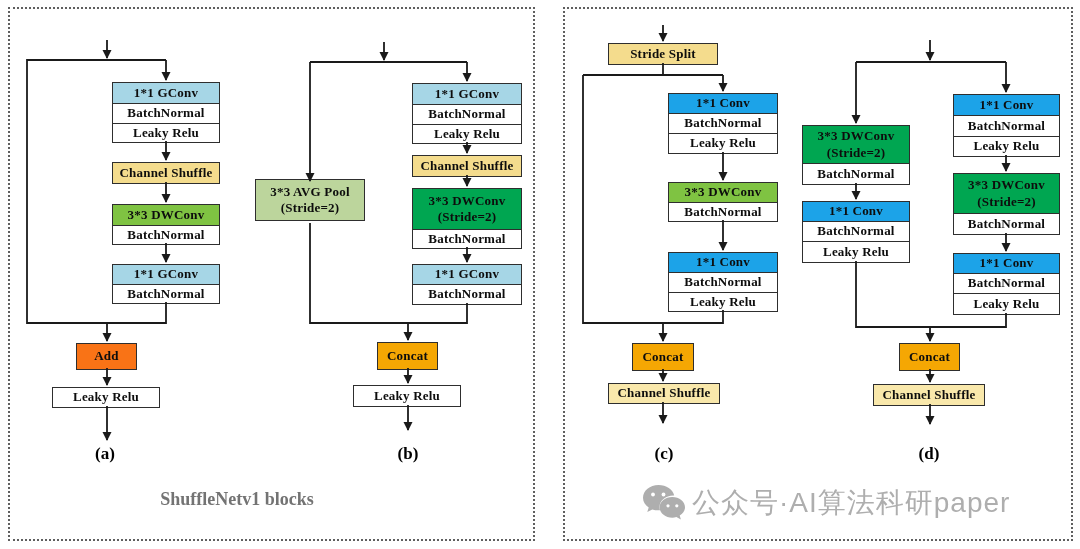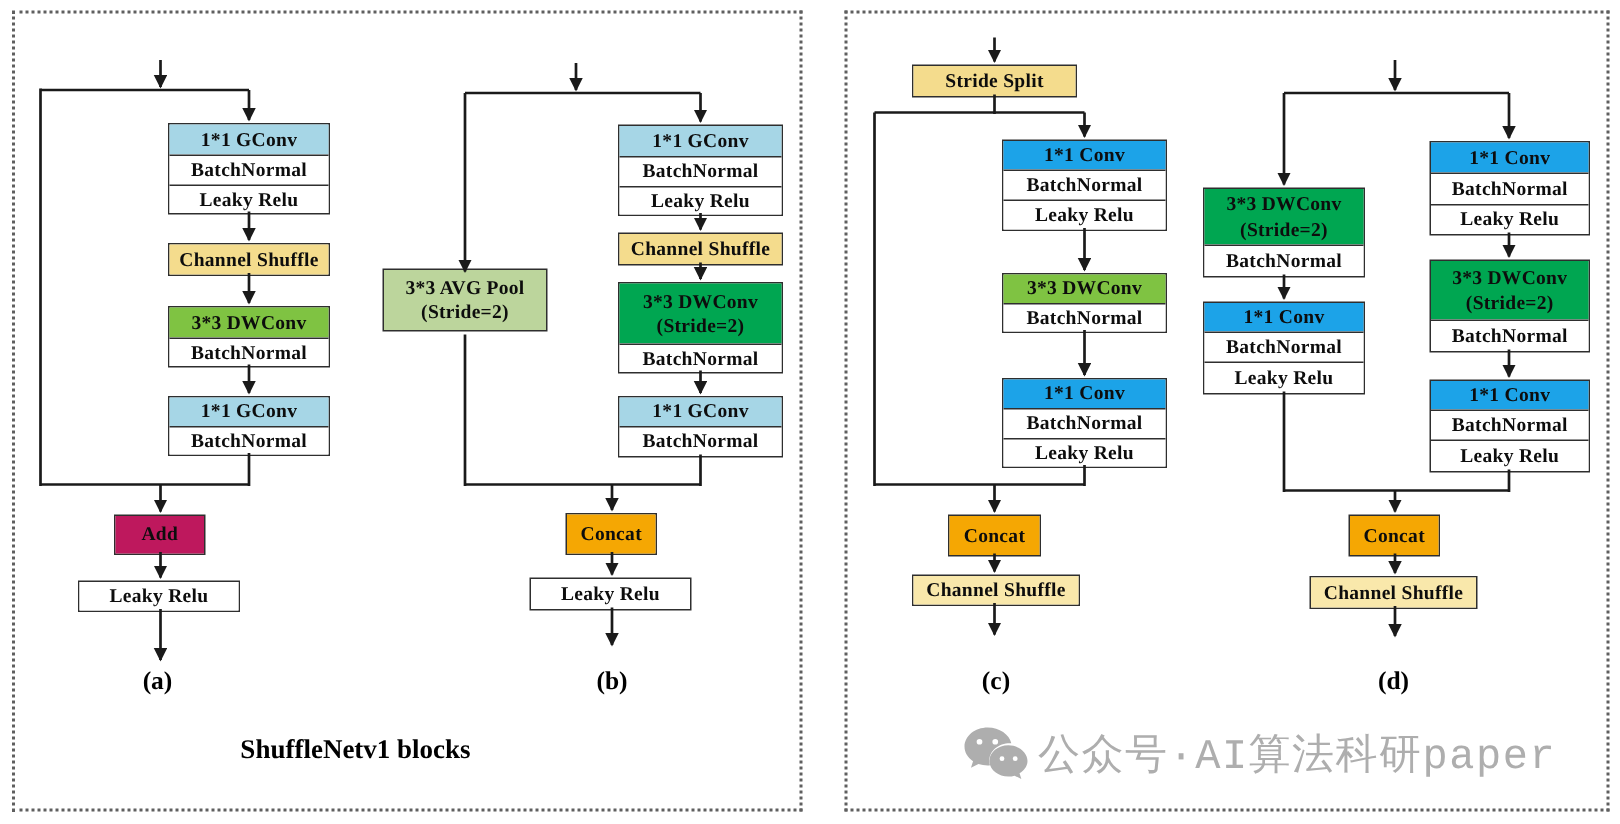--- a/index.html
+++ b/index.html
@@ -24,28 +24,28 @@
     font-family:"Liberation Serif", serif; letter-spacing:0.2px;
   }
   .row + .row { border-top:1.5px solid #2e2e2e; }
   #connectors { position:absolute; left:0; top:0; z-index:3; pointer-events:none; }
   .sublabel {
     position:absolute; transform:translateX(-50%); z-index:4;
     font-weight:bold; font-size:17px; color:#000;
   }
   .panel-title {
     position:absolute; transform:translateX(-50%); z-index:6;
-    font-weight:bold; font-size:18px; color:#000000; white-space:nowrap;
+    font-weight:bold; font-size:18px; color:#737373; white-space:nowrap;
   }
   #watermark {
     position:absolute; left:641px; top:483px; z-index:5;
     display:flex; align-items:center; gap:5px; pointer-events:none;
   }
   #watermark .wm-text {
-    font-family:Liberation Mono, monospace; font-size:28px;
+    font-family:Liberation Sans, sans-serif; font-size:28px;
     color:#aeaeae; letter-spacing:1px; white-space:nowrap;
   }
 </style>
 </head>
 <body>
 
 <div id="stage">
 
   <div id="panel-v1" class="panel"></div>
   <div id="panel-v2" class="panel"></div>
@@ -121,21 +121,21 @@
       </div>
       <div class="node" style="left: 112px; top: 204px; width: 108px;">
         <div class="row" style="height: 20px; background: rgb(127, 195, 66);">3*3 DWConv</div>
         <div class="row" style="height: 19px; background: rgb(255, 255, 255);">BatchNormal</div>
       </div>
       <div class="node" style="left: 112px; top: 264px; width: 108px;">
         <div class="row" style="height: 19px; background: rgb(166, 214, 230);">1*1 GConv</div>
         <div class="row" style="height: 19px; background: rgb(255, 255, 255);">BatchNormal</div>
       </div>
       <div class="node" style="left: 76px; top: 343px; width: 61px;">
-        <div class="row" style="height: 25px; background: #be185d;">Add</div>
+        <div class="row" style="height: 25px; background: #f97316;">Add</div>
       </div>
       <div class="node" style="left: 52px; top: 387px; width: 108px;">
         <div class="row" style="height: 19px; background: rgb(255, 255, 255);">Leaky Relu</div>
       </div>
       <div class="node" style="left: 255px; top: 179px; width: 110px;">
         <div class="row" style="height: 40px; background: rgb(188, 213, 156);">3*3 AVG Pool
 (Stride=2)</div>
       </div>
       <div class="node" style="left: 412px; top: 83px; width: 110px;">
         <div class="row" style="height: 20px; background: rgb(166, 214, 230);">1*1 GConv</div>

